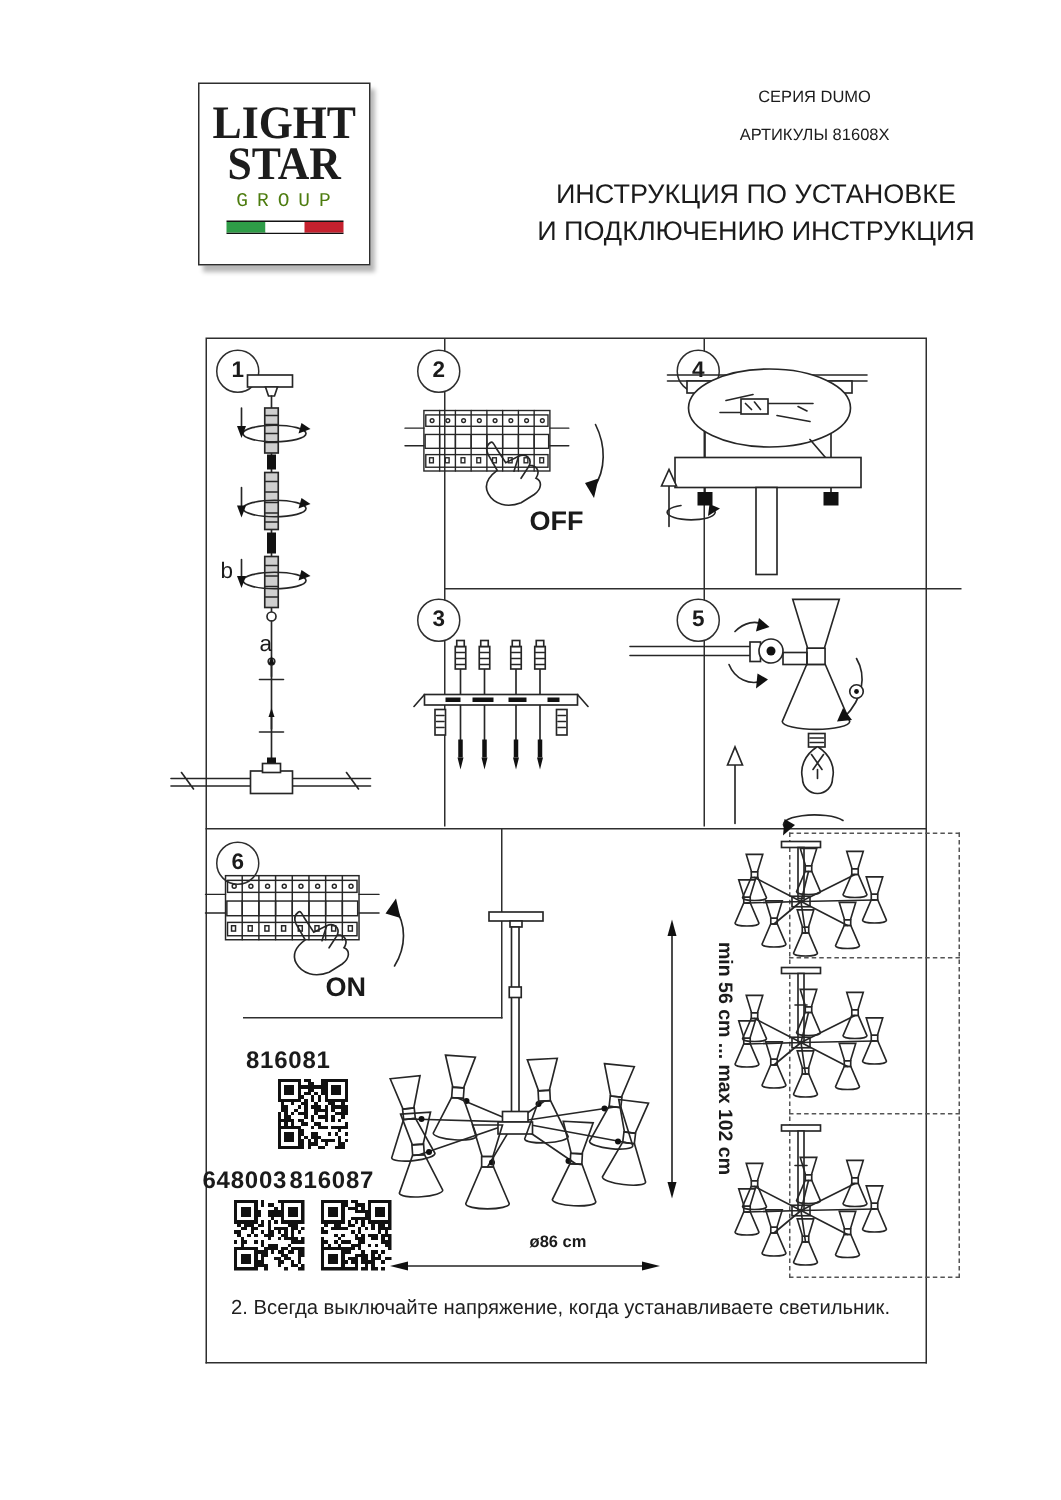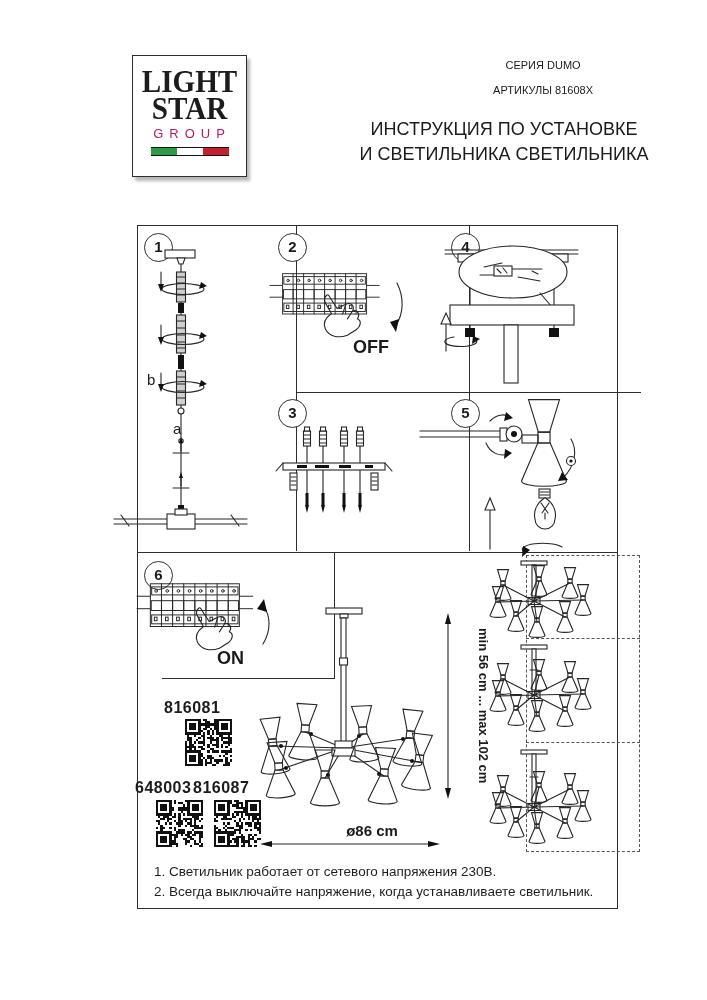--- a/index.html
+++ b/index.html
@@ -5,21 +5,21 @@
   html,body{margin:0;padding:0;background:#e9e9e9;}
   .page{position:relative;width:707px;height:1000px;background:#ffffff;margin:0 auto;
         font-family:"Liberation Sans",sans-serif;color:#1b1b1b;overflow:hidden;}
   .abs{position:absolute;margin-left:24px;}
   
   .logo-box{left:108px;top:55px;width:113px;height:120px;border:1.5px solid #2e2e2e;
             background:#fff;box-shadow:3px 4px 3px #b8b8b8;text-align:center;}
   .logo-word{font-family:"Liberation Serif",serif;font-weight:700;font-size:31px;
              line-height:.86;color:#1c1c1c;transform:scaleX(.94);letter-spacing:0;}
   .logo-word.first{margin-top:13px;}
-  .logo-group{font-size:13px;letter-spacing:6px;color:#be185d;margin-top:4px;margin-left:5px;}
+  .logo-group{font-size:13px;letter-spacing:6px;color:#4d7c0f;margin-top:4px;margin-left:5px;font-family:Liberation Mono, monospace;}
   .flag{width:78px;height:7px;margin:6px auto 0;border-top:1.2px solid #111;border-bottom:1.2px solid #111;display:flex;}
   .flag>div{flex:1;}
   
   .hdr-top{right:114px;top:53px;text-align:center;font-weight:400;font-size:11px;line-height:25px;}
   .hdr-title{left:330px;top:117px;width:300px;text-align:center;font-weight:400;font-size:18px;line-height:25px;}
   
   .frame{border:1.4px solid #2e2e2e;box-sizing:border-box;}
   .grid-top{left:113px;top:225px;width:481px;height:328px;}
   .grid-bottom{left:113px;top:552px;width:481px;height:357px;border-top:none;}
   .vline{width:1.4px;background:#2e2e2e;}
@@ -40,21 +40,21 @@
   .t-big{font-weight:700;font-size:18px;}
   .t-sm{font-size:15px;}
   
   .qr-label{font-weight:700;font-size:16px;text-align:left;width:90px;letter-spacing:.5px;}
   .qr{width:47px;height:47px;}
   .qr svg{width:100%;height:100%;}
   .qr rect{fill:#111;}
   
   .dim-v-label{writing-mode:vertical-rl;font-weight:700;font-size:13px;height:192px;
                display:flex;align-items:center;justify-content:center;white-space:nowrap;}
-  .dim-h-label{width:110px;text-align:center;font-weight:700;font-size:15px;}
+  .dim-h-label{width:110px;text-align:center;font-weight:700;font-size:11px;}
   
   .notes{left:130px;top:862px;font-size:13.5px;line-height:20px;color:#1f1f1f;}
 </style>
 </head>
 <body>
 
 <div class="page">
 
   <svg width="0" height="0" style="position:absolute">
     <defs>
@@ -119,21 +119,21 @@
       <div style="background:#c4212e"></div>
     </div>
   </div>
 
   <div class="abs hdr-top">
     <div>СЕРИЯ DUMO</div>
     <div>АРТИКУЛЫ 81608X</div>
   </div>
   <div class="abs hdr-title">
     <div>ИНСТРУКЦИЯ ПО УСТАНОВКЕ</div>
-    <div>И СВЕТИЛЬНИКА СВЕТИЛЬНИКА</div>
+    <div>И ПОДКЛЮЧЕНИЮ ИНСТРУКЦИЯ</div>
   </div>
 
   <div class="abs frame grid-top">
     <div class="abs vline" style="left:134px;top:0;height:325px"></div>
     <div class="abs vline" style="left:307px;top:0;height:325px"></div>
     <div class="abs hline" style="left:134px;top:166px;width:345px"></div>
   </div>
   <div class="abs frame grid-bottom">
     <div class="abs panel6-box"></div>
     <div class="abs dash-box"></div>
@@ -1063,17 +1063,16 @@
     </g>
     <g>
       <rect class="f" x="44" y="195" width="26" height="4"></rect>
       <rect class="f" x="55" y="199" width="4" height="53"></rect>
       <path d="M53,222 h8"></path>
       <use href="#mini" transform="translate(57,252)"></use>
     </g>
   </svg>
 
   <div class="abs notes">
-    <div>1. Светильник работает от сетевого напряжения 230В.</div>
     <div>2. Всегда выключайте напряжение, когда устанавливаете светильник.</div>
   </div>
 
 </div>
 
 </body></html>

